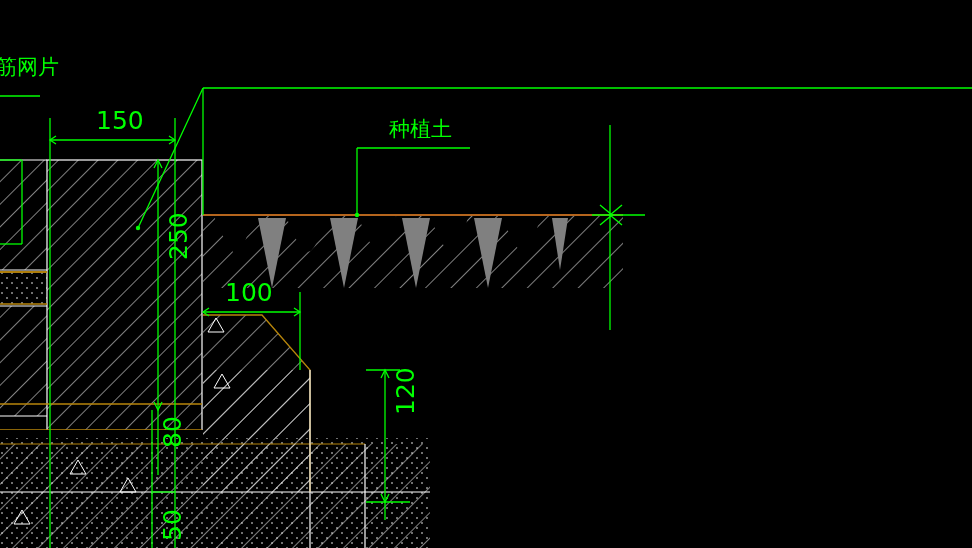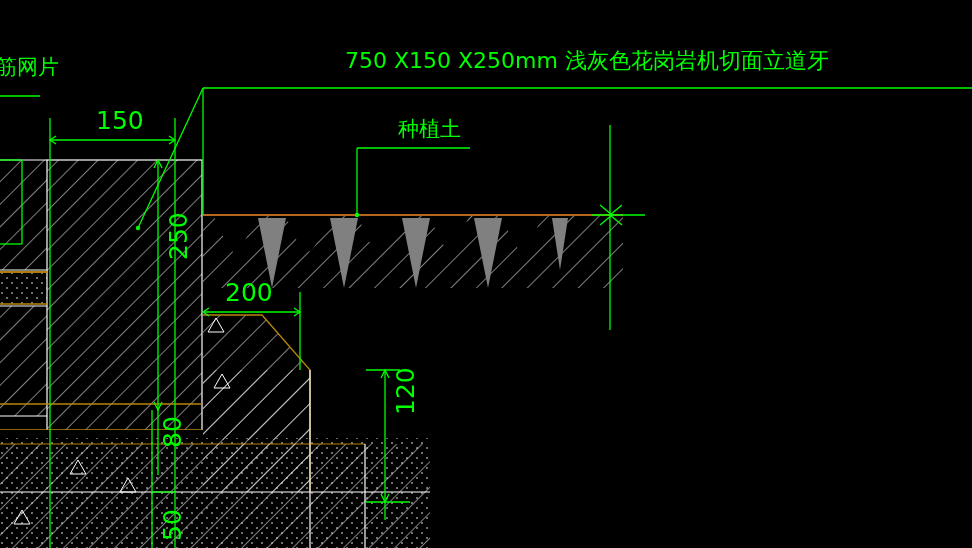--- a/index.html
+++ b/index.html
@@ -155,31 +155,30 @@
       <line x1="22" y1="160" x2="22" y2="244"></line>
       <line x1="0" y1="244" x2="22" y2="244"></line>
       <line x1="50" y1="200" x2="50" y2="548"></line>
       <line x1="0" y1="96" x2="40" y2="96"></line>
 
       <line x1="152" y1="410" x2="152" y2="548"></line>
       <line x1="152" y1="492" x2="175" y2="492"></line>
     </g>
   </svg>
 
-  <div class="lbl" style="left:345px;top:50px;font-size:22px;">750 X150 X250mm  浅灰色花岗岩机切面立道牙</div>
 
   <div class="lbl" style="left:-4px;top:57px;font-size:21px;">筋网片</div>
 
-  <div class="lbl" style="left:398px;top:119px;font-size:21px;">种植土</div>
+  <div class="lbl" style="left:389px;top:119px;font-size:21px;">种植土</div>
 
   <div class="lbl" style="left:96px;top:108px;font-size:25px;">150</div>
 
   <div class="vlbl" style="left:166px;top:260px;font-size:25px;transform:rotate(-90deg);">250</div>
 
-  <div class="lbl" style="left:225px;top:280px;font-size:25px;">200</div>
+  <div class="lbl" style="left:225px;top:280px;font-size:25px;">100</div>
 
   <div class="vlbl" style="left:393px;top:415px;font-size:25px;transform:rotate(-90deg);">120</div>
 
   <div class="vlbl" style="left:160px;top:448px;font-size:25px;transform:rotate(-90deg);">80</div>
 
   <div class="vlbl" style="left:160px;top:541px;font-size:25px;transform:rotate(-90deg);">50</div>
 
 </div>
 
 </body></html>

